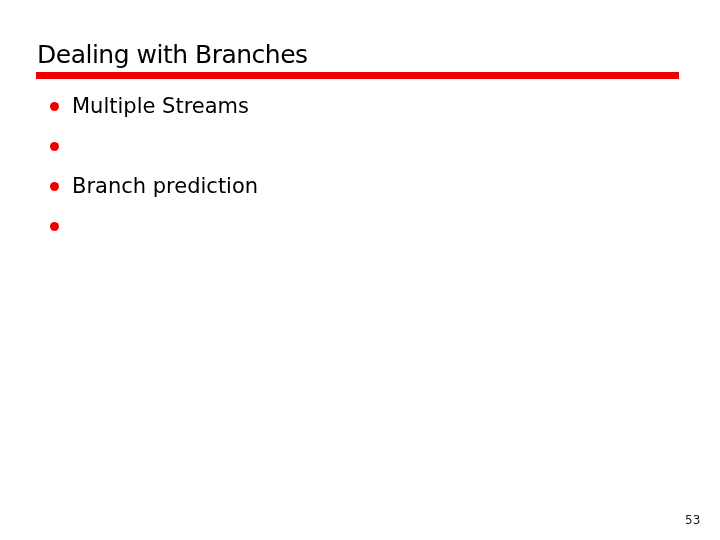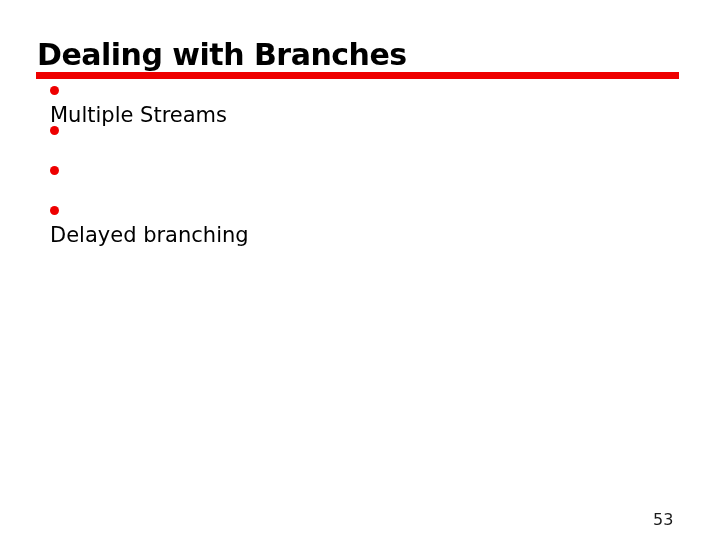--- a/index.html
+++ b/index.html
@@ -17,60 +17,60 @@
     overflow: hidden;
   }
   .slide {
     position: relative;
     width: 720px; height: 540px;
     background: var(--background);
   }
   .slide-title {
     position: absolute;
     left: 37px; top: 42px;
-    font-size: 30px;
+    font-size: 25px;
     line-height: 25px;
-    font-weight: bold;
+    font-weight: normal;
     letter-spacing: -0.5px;
     color: var(--title-color);
     white-space: nowrap;
   }
   .title-rule {
     position: absolute;
     left: 36px; top: 72px;
     width: 643px; height: 7px;
     background: var(--accent-red);
   }
   .bullet-list {
     position: absolute;
     left: 50px; top: 86px;
     list-style: none;
   }
   .bullet-item {
     display: flex;
+    align-items: center;
     height: 40px;
-    flex-direction: column;
   }
   .bullet-dot {
     flex: 0 0 auto;
     width: 9px; height: 9px;
     border-radius: 50%;
     background: var(--accent-red);
     margin-right: 13px;
   }
   .bullet-text {
     font-size: 21px;
     line-height: 40px;
     color: var(--text-color);
     white-space: nowrap;
   }
   .page-number {
     position: absolute;
-    left: 653px; top: 514px;
-    font-size: 16px;
+    left: 685px; top: 514px;
+    font-size: 12px;
     line-height: 12px;
     color: var(--page-number-color);
   }
 </style>
 </head>
 <body>
 
 <div class="slide">
 
   <h1 class="slide-title">Dealing with Branches</h1>
@@ -80,22 +80,22 @@
   <ul class="bullet-list">
     <li class="bullet-item">
       <span class="bullet-dot"></span>
       <span class="bullet-text">Multiple Streams</span>
     </li>
     <li class="bullet-item">
       <span class="bullet-dot"></span>
     </li>
     <li class="bullet-item">
       <span class="bullet-dot"></span>
+      <span class="bullet-text">Branch prediction</span>
     </li>
     <li class="bullet-item">
       <span class="bullet-dot"></span>
-      <span class="bullet-text">Delayed branching</span>
     </li>
   </ul>
 
   <div class="page-number">53</div>
 
 </div>
 
 </body></html>

